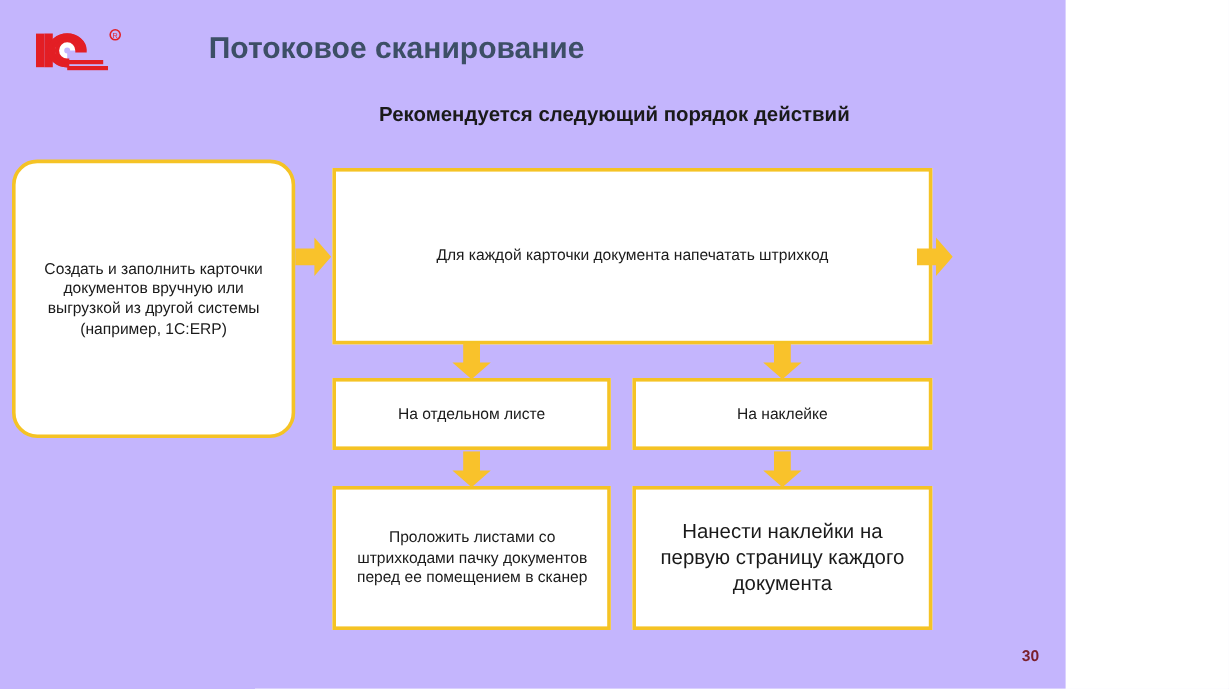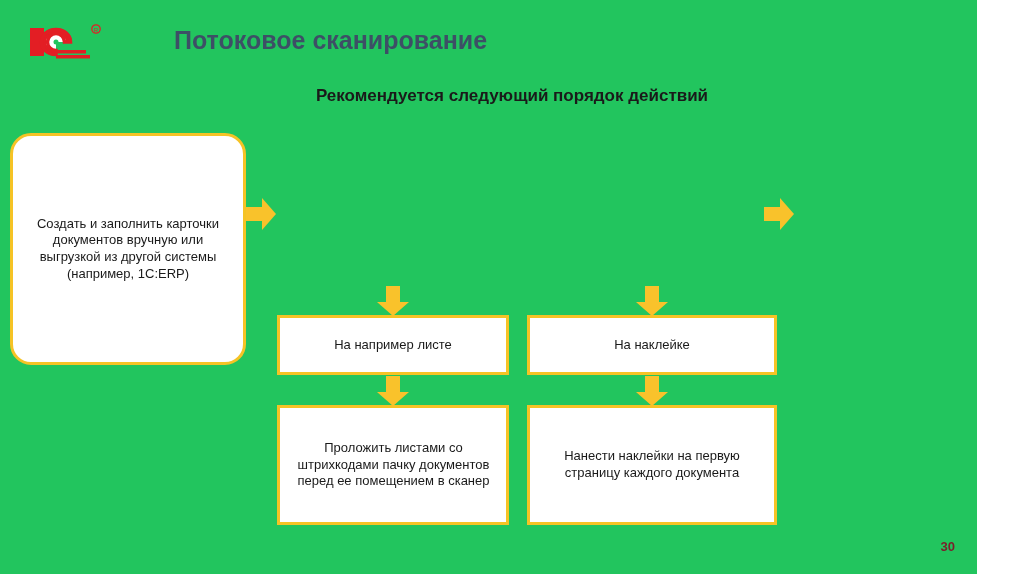--- a/index.html
+++ b/index.html
@@ -5,23 +5,23 @@
   html, body {
     margin: 0;
     padding: 0;
     background: #ffffff;
   }
   body {
     font-family: "Liberation Sans", sans-serif;
   }
   #slide {
     position: relative;
-    width: 977px;
+    width: 888px;
     height: 574px;
-    background: #22c55e;
+    background: #c4b5fd;
     overflow: hidden;
   }
 
   
   #logo {
     position: absolute;
     left: 28px;
     top: 20px;
     width: 86px;
     height: 42px;
@@ -67,21 +67,21 @@
     display: block;
     width: 100%;
   }
 
   #box-create   { left: 10px;  top: 133px; width: 236px; height: 232px; font-size: 13px; border-radius: 21px; }
   #box-print    { left: 277px; top: 140px; width: 500px; height: 147px; font-size: 13px; }
   #box-launch   { left: 793px; top: 133px; width: 219px; height: 327px; font-size: 13px; }
   #box-sheet    { left: 277px; top: 315px; width: 232px; height: 60px;  font-size: 13px; }
   #box-sticker  { left: 527px; top: 315px; width: 250px; height: 60px;  font-size: 13px; text-align: center; }
   #box-interleave { left: 277px; top: 405px; width: 232px; height: 120px; font-size: 13px; padding-left: 11px; }
-  #box-apply    { left: 527px; top: 405px; width: 250px; height: 120px; font-size: 13px; }
+  #box-apply    { left: 527px; top: 405px; width: 250px; height: 120px; font-size: 17px; }
 
   
   .arrow-right {
     position: absolute;
     width: 30px;
     height: 36px;
   }
   .arrow-down {
     position: absolute;
     width: 36px;
@@ -131,24 +131,27 @@
   </div>
 
   <div id="slide-title">Потоковое сканирование</div>
 
   <div id="subtitle">Рекомендуется следующий порядок действий</div>
 
   <div class="box" id="box-create">
     <span class="txt">Создать и заполнить карточки документов вручную или выгрузкой из другой системы (например, 1C:ERP)</span>
   </div>
 
+  <div class="box" id="box-print">
+    <span class="txt">Для каждой карточки документа напечатать штрихкод</span>
+  </div>
 
 
   <div class="box" id="box-sheet">
-    <span class="txt">На например листе</span>
+    <span class="txt">На отдельном листе</span>
   </div>
 
   <div class="box" id="box-sticker">
     <span class="txt">На наклейке</span>
   </div>
 
   <div class="box" id="box-interleave">
     <span class="txt">Проложить листами со штрихкодами пачку документов перед ее помещением в сканер</span>
   </div>
 

